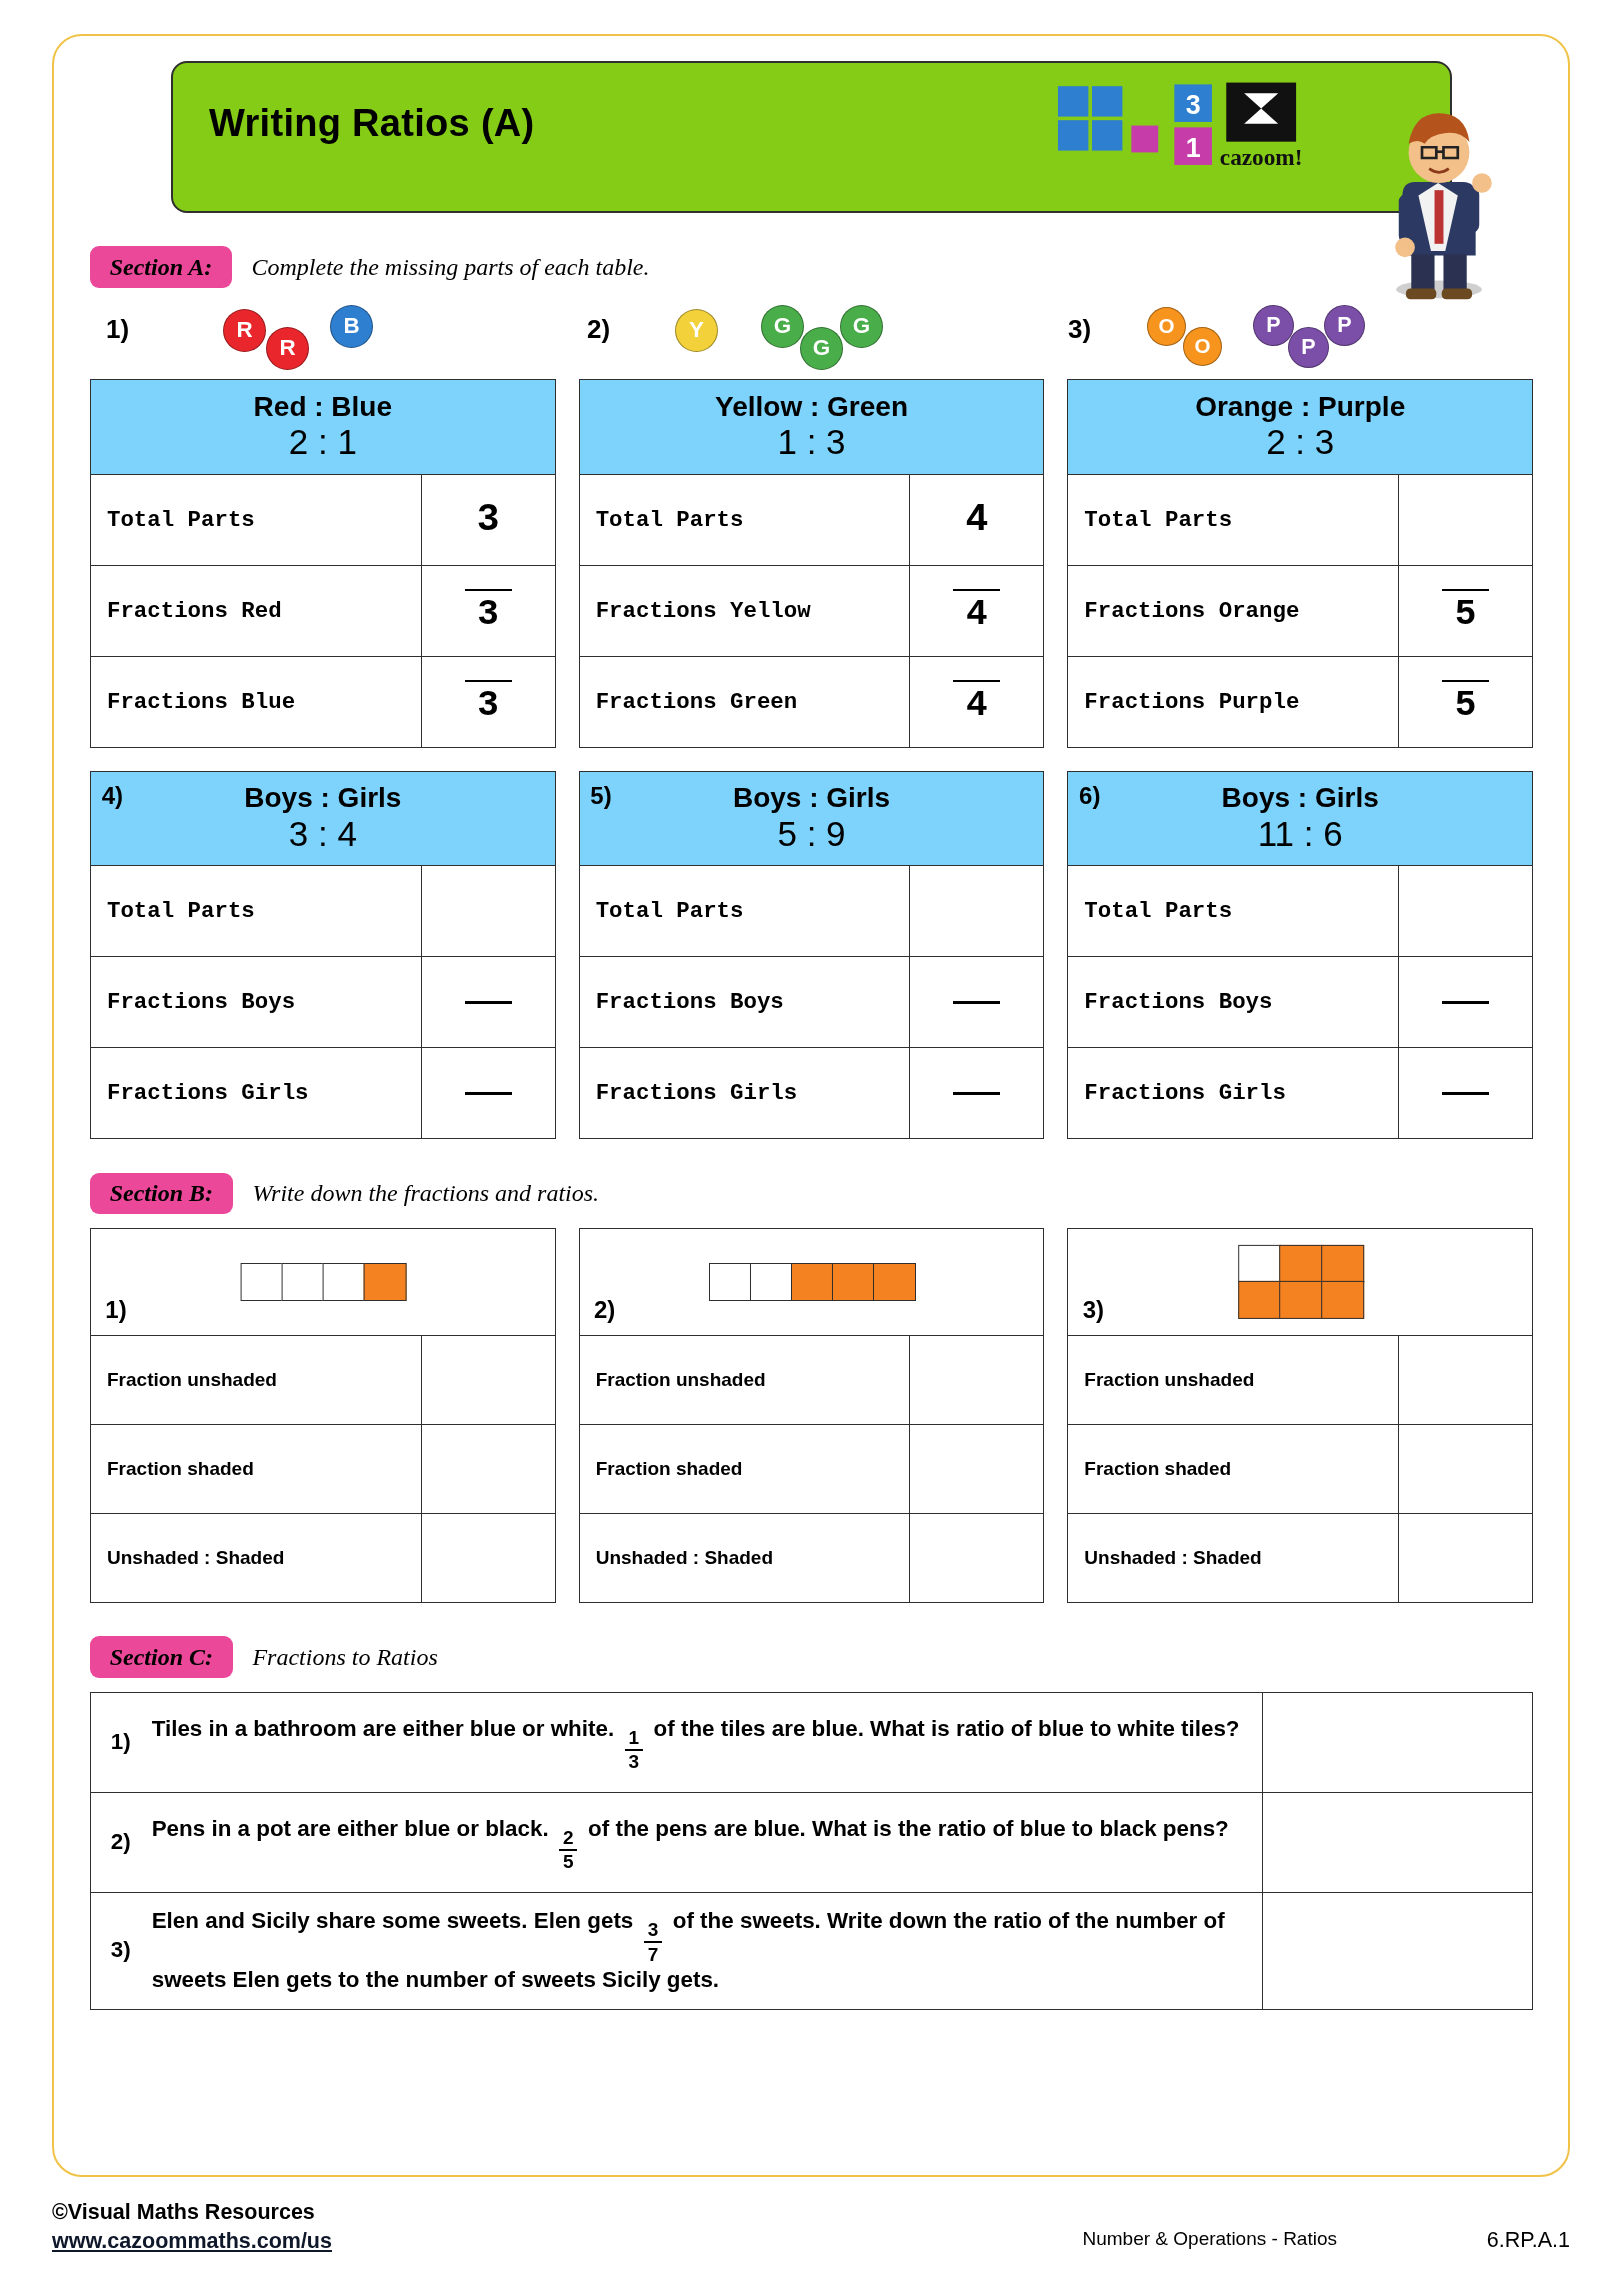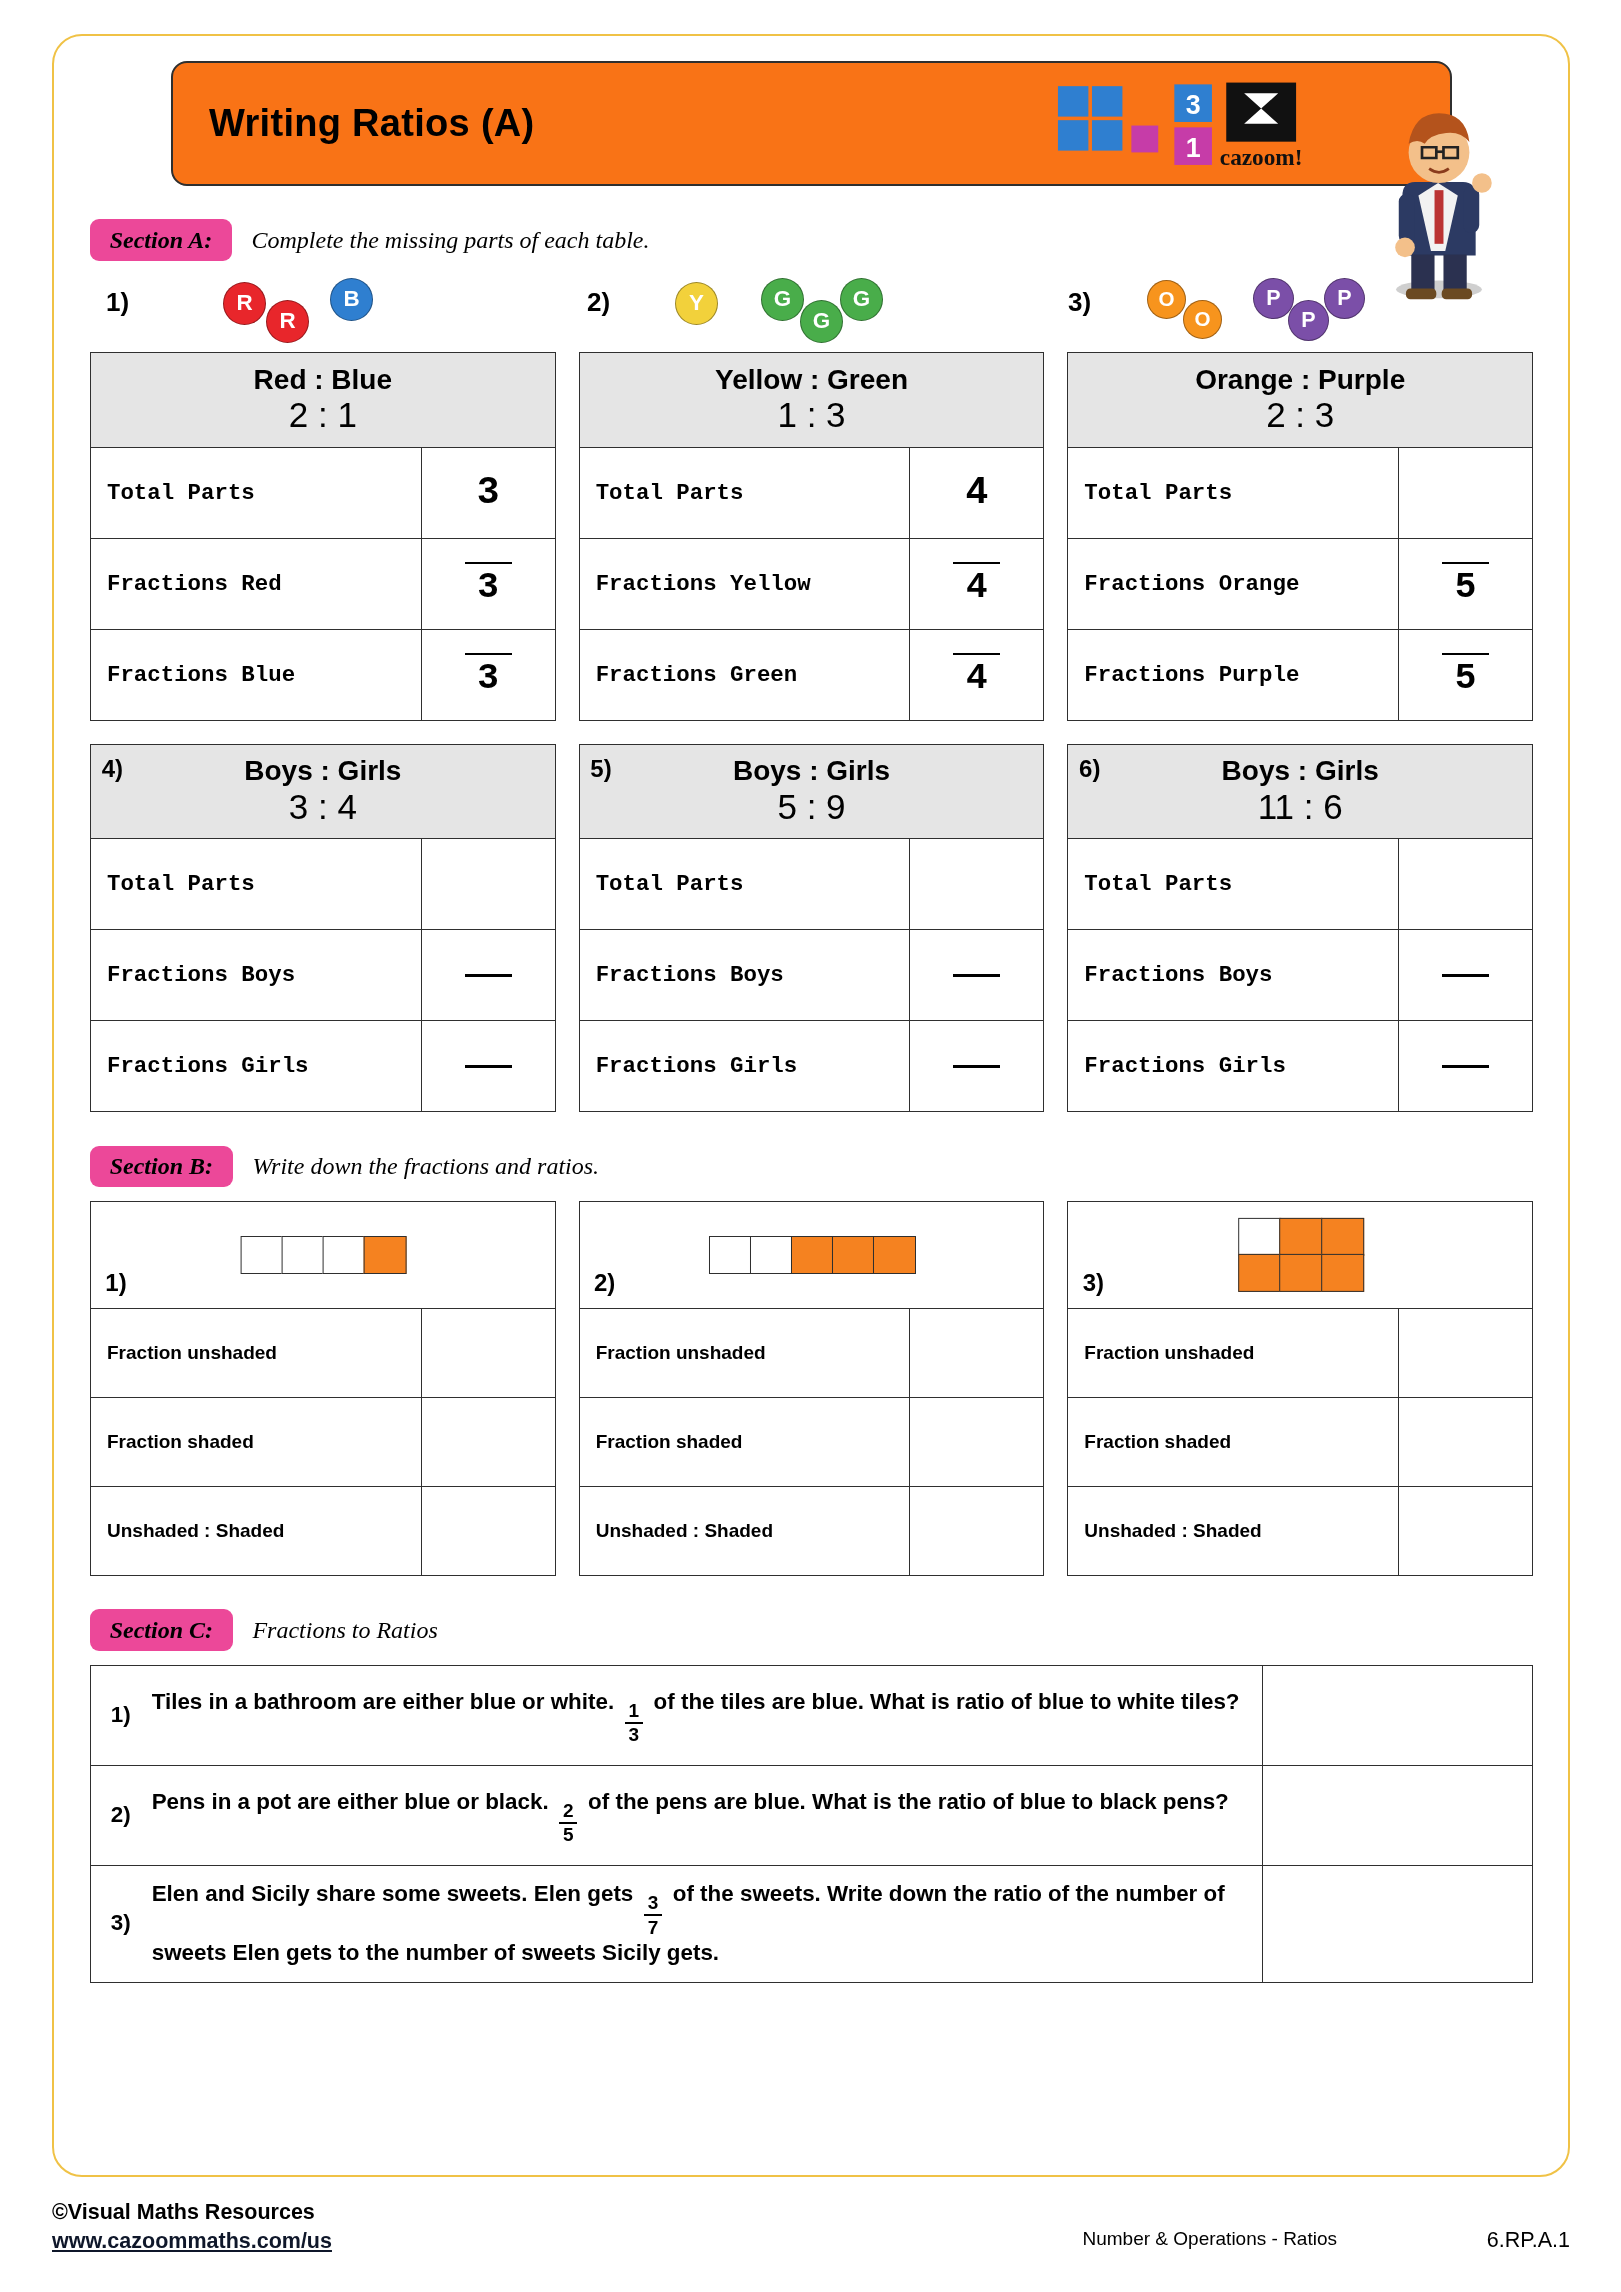--- a/index.html
+++ b/index.html
@@ -27,25 +27,25 @@
     position:absolute;
     left:90px;top:61px;right:90px;
     width:1443px;
   }
 
   
   .title-bar{
     position:relative;
     margin:0 auto;
     width:1281px;
-    height:125px;
+    height:152px;
     border:2.7px solid #2f2f2f;
     border-radius:16px;
     box-sizing:border-box;
-    background:#f97316;
+    background:#84cc16;
   }
   .title-text{
     position:absolute;
     left:36px;top:39px;
     font-size:38px;
     font-weight:bold;
     letter-spacing:0.3px;
   }
   .logo{
     position:absolute;
@@ -109,21 +109,21 @@
     gap:23px;
     margin-top:5.4px;
   }
   .rtable{
     width:466px;
     border:1.8px solid #2f2f2f;
     box-sizing:border-box;
     background:#fff;
   }
   .rtable .hdr{
-    background:#e5e5e5;
+    background:#7dd3fc;
     border-bottom:1.8px solid #2f2f2f;
     text-align:center;
     padding:10.7px 5.4px 12.5px;
     position:relative;
   }
   .hdr .names{font-size:28px;font-weight:bold;line-height:1.12;}
   .hdr .ratio{font-size:35px;font-weight:normal;line-height:1.12;}
   .hdr .idx{
     position:absolute;left:10.7px;top:10.7px;
     font-size:24px;font-weight:bold;

